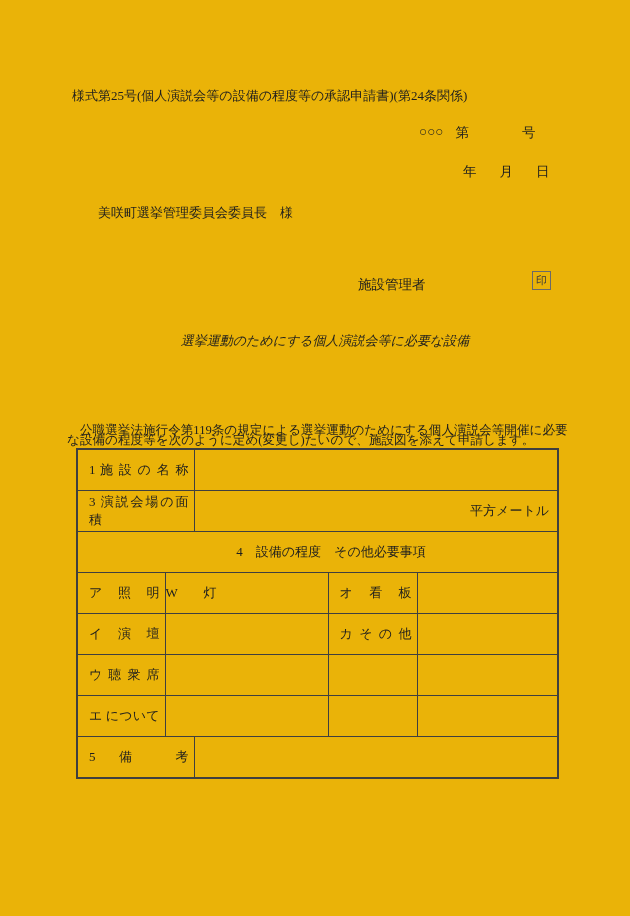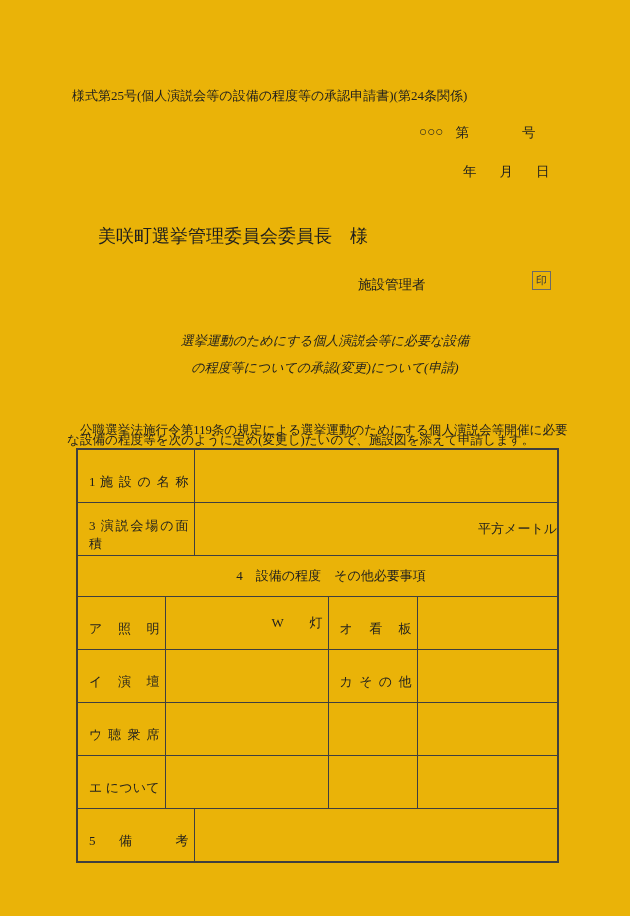--- a/index.html
+++ b/index.html
@@ -16,21 +16,21 @@
     font-family: "Liberation Serif", "DejaVu Serif", serif;
     overflow: hidden;
   }
   .abs { position: absolute; white-space: nowrap; }
 
   .form-note   { left: 72px;  top: 87px;  font-size: 13px; }
   .doc-number  { left: 419px; top: 124px; font-size: 13.5px; display: flex; }
   .doc-number .dai { margin-left: 12px; }
   .doc-number .go  { margin-left: 53px; }
   .date-line   { left: 463px; top: 163px; font-size: 13.5px; display: flex; gap: 23px; }
-  .addressee   { left: 98px;  top: 224px; font-size: 18px; }
+  .addressee   { left: 98px;  top: 204px; font-size: 13px; }
   .manager     { left: 358px; top: 276px; font-size: 13.5px; text-align: center; }
   .seal-box {
     left: 532px; top: 271px;
     width: 17px; height: 17px;
     border: 1px solid #6a6a6a;
     display: flex; align-items: center; justify-content: center;
     font-size: 11px; color: #3a3a3a;
   }
   .doc-title {
     left: 20px; top: 327px; width: 610px;
@@ -53,28 +53,28 @@
     border: 1px solid #3f3f3f;
     height: 40px;
     font-size: 13px;
     padding: 0;
     overflow: hidden;
     vertical-align: middle;
   }
   .app-table td.lbl {
     text-align: justify;
     text-align-last: justify;
-    padding: 12px 5px 0 11px;
+    padding: 0 5px 0 11px;
   }
   .app-table td.sec {
     text-align: center;
     padding-left: 27px;
   }
-  .app-table td.unit-cell { text-align: right; }
-  .app-table td.watt-cell { text-align: right; padding-right: 5px; }
+  .app-table td.unit-cell { text-align: right; padding-right: 8px; }
+  .app-table td.watt-cell { padding-right: 5px; }
 </style>
 </head>
 <body>
 
 <div class="page">
 
   <div class="abs form-note">様式第25号(個人演説会等の設備の程度等の承認申請書)(第24条関係)</div>
 
   <div class="abs doc-number">
     <span>○○○</span>
@@ -91,21 +91,20 @@
   <div class="abs addressee">美咲町選挙管理委員会委員長　様</div>
 
   <div class="abs manager">施設管理者</div>
 
   <div class="abs seal-box">
     <span>印</span>
   </div>
 
   <div class="abs doc-title">
     <div>選挙運動のためにする個人演説会等に必要な設備</div>
-    <div>の程度等についての承認(変更)について(申請)</div>
   </div>
 
   <div class="abs body-l1">公職選挙法施行令第119条の規定による選挙運動のためにする個人演説会等開催に必要</div>
   <div class="abs body-l2">な設備の程度等を次のように定め(変更し)たいので、施設図を添えて申請します。</div>
 
   <table class="app-table">
     <colgroup>
       <col style="width:88px">
         <col style="width:29px">
         <col style="width:134px">

